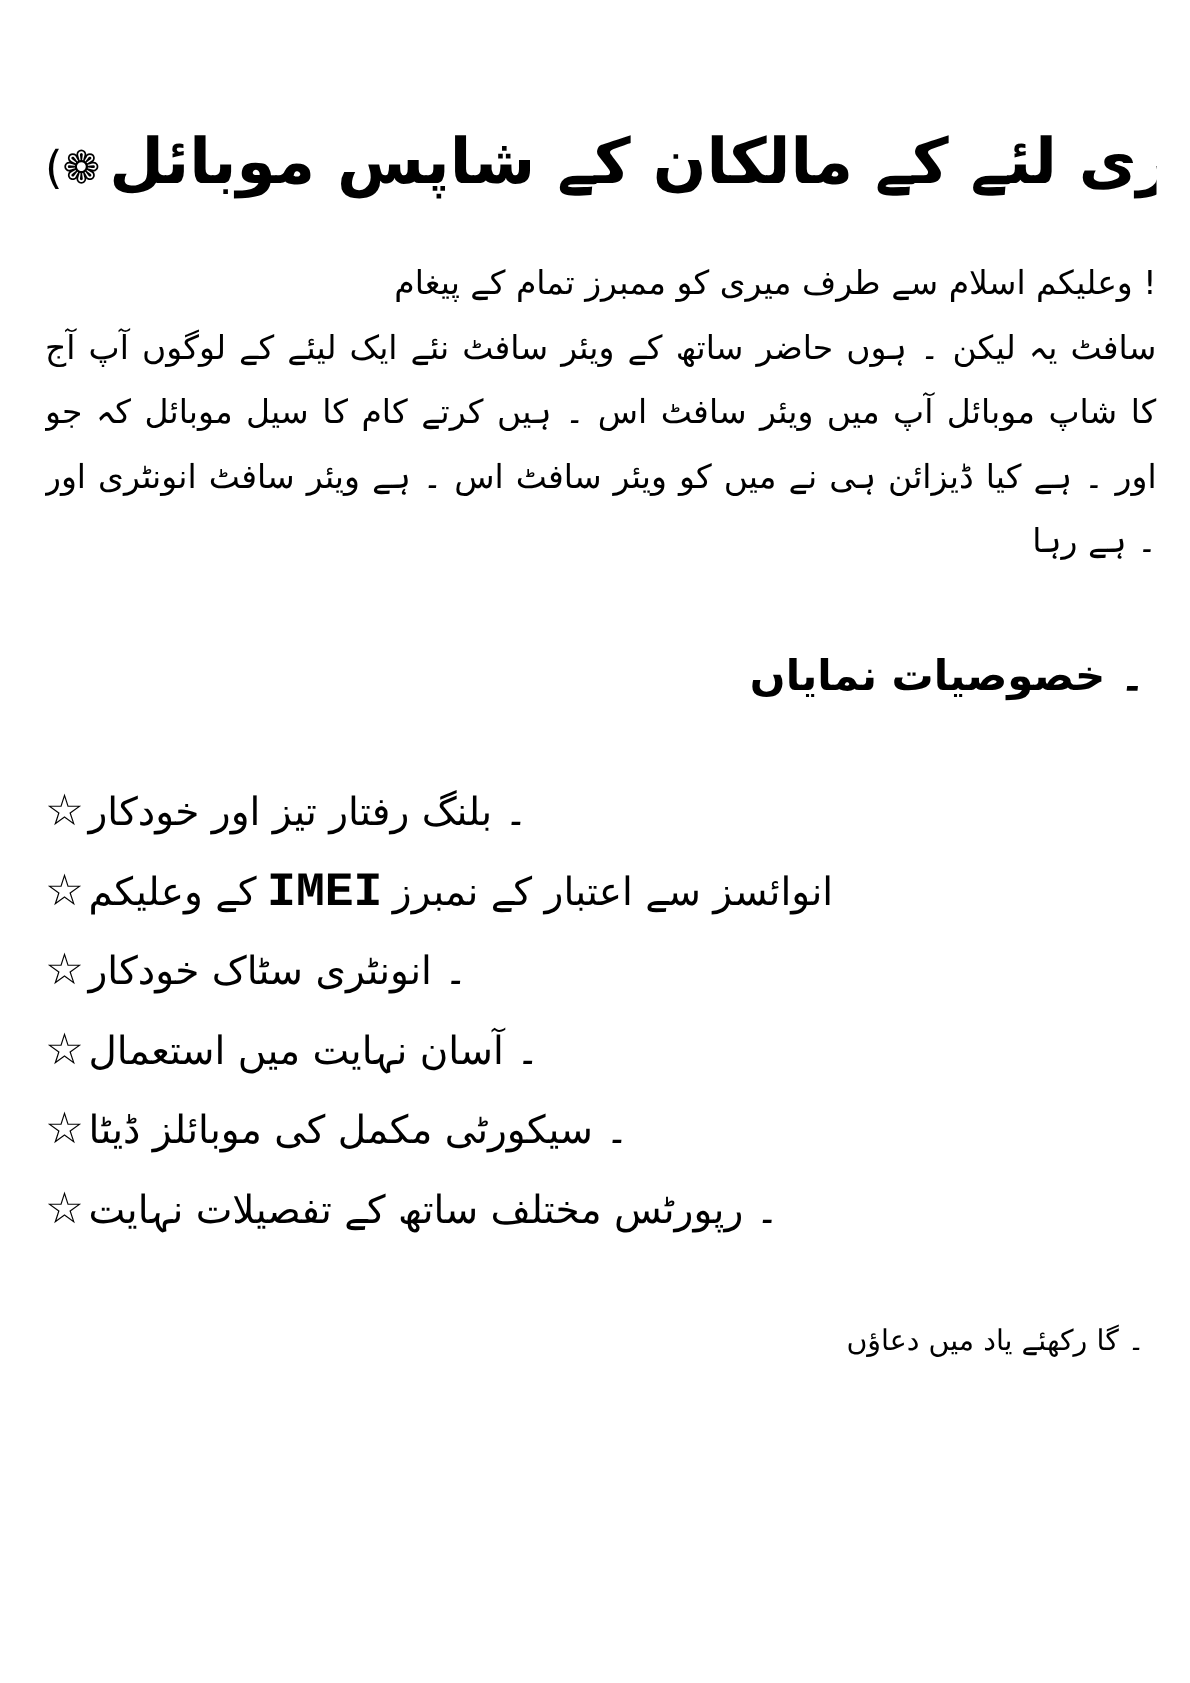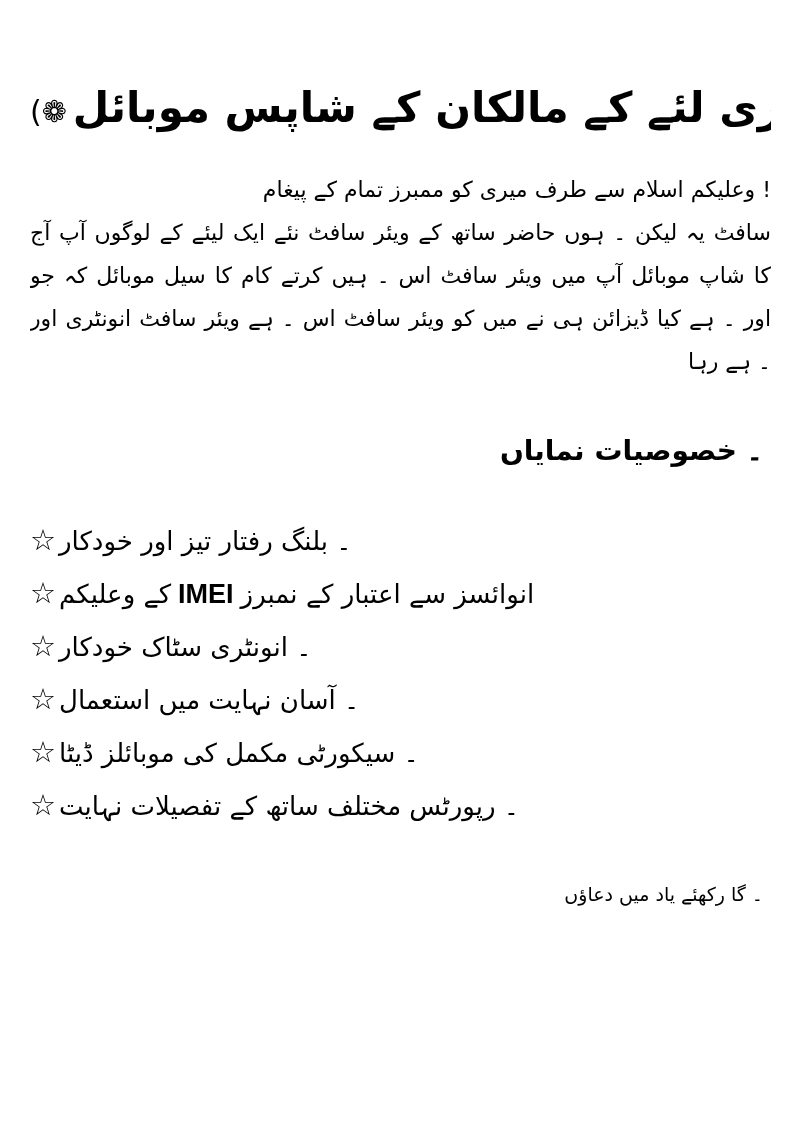--- a/index.html
+++ b/index.html
@@ -66,22 +66,22 @@
     text-align: left;
     overflow: hidden;
     white-space: nowrap;
   }
   .star {
     font-size: 29px;
     margin-right: 3px;
   }
   .imei {
     font-weight: bold;
-    font-family: Liberation Sans, sans-serif;
-    font-size: 27px;
+    font-family: Liberation Mono, monospace;
+    font-size: 32px;
     margin: 0 7px;
   }
   .footer-note {
     margin-top: 50px;
     font-size: 19px;
     text-align: right;
     height: 30px;
     line-height: 30px;
     padding-right: 8px;
   }

